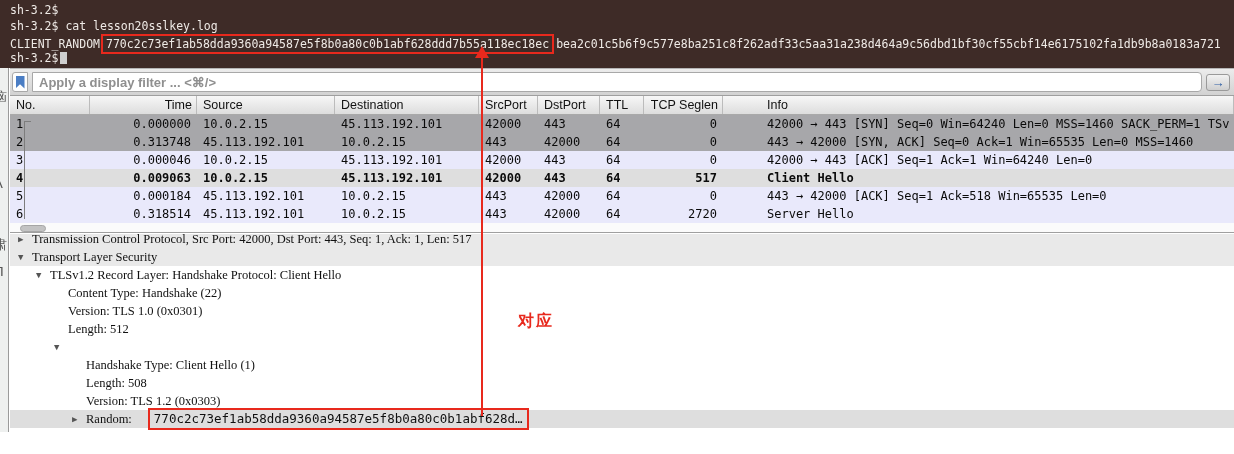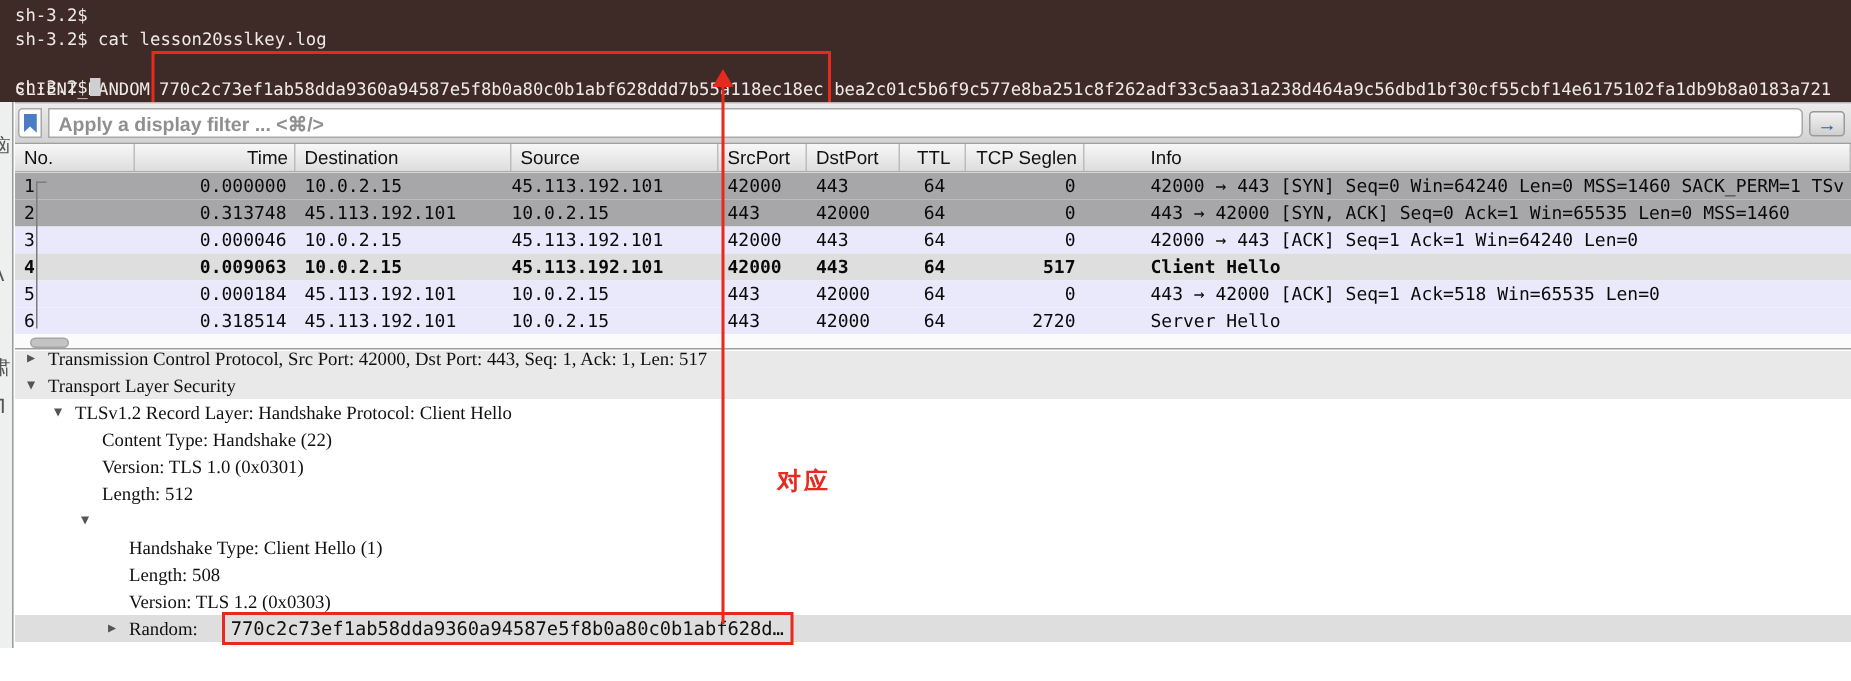--- a/index.html
+++ b/index.html
@@ -8,21 +8,21 @@
 
   
   .terminal {
     position:absolute; left:0; top:0; width:1234px; height:68px;
     background:#3e2b27; color:#efeae6;
     font-family:"DejaVu Sans Mono", monospace; font-size:11.5px; line-height:16px;
     padding:2px 0 0 10px; white-space:nowrap; overflow:hidden;
   }
   .tline { height:16px; }
   .redbox-inline {
-    border:2px solid #e8291d; padding:15px 3px; margin:0 2px 0 1px; display:inline-block;
+    border:2px solid #e8291d; padding:0 3px; margin:0 2px 0 1px; display:inline-block;
   }
   .cursor { display:inline-block; width:7px; height:12px; background:#cfcfcf; vertical-align:-2px; margin-left:2px; }
 
   
   .side-strip {
     position:absolute; left:0; top:68px; width:9px; height:386px;
     background:#eef0ef; border-right:1px solid #9a9a9a; overflow:hidden;
     color:#555; font-size:13px; font-family:"DejaVu Sans", sans-serif;
   }
   .strip-glyph { position:absolute; left:-6px; width:18px; }
@@ -62,21 +62,21 @@
   .prow.gray { background:#a7a7aa; }
   .prow.lav  { background:#e9e9fb; }
   .prow.sel  { background:#dedede; font-weight:bold; }
   .pcell { overflow:hidden; padding:0 6px; color:#0a0a0a; }
   .c0 { width:80px;  }
   .c1 { width:107px; text-align:right; }
   .c2 { width:138px; }
   .c3 { width:144px; }
   .c4 { width:59px;  }
   .c5 { width:62px;  }
-  .c6 { width:44px;  text-align:center; padding-right:4px; }
+  .c6 { width:44px;  text-align:left; padding-right:4px; }
   .c7 { width:79px;  text-align:right; }
   .c8 { flex:1;margin-left:38px; }
   .related-line { position:absolute; left:14px; top:53px; width:7px; height:98px;
     border-left:1px solid #7d7d7d; border-top:1px solid #7d7d7d; }
 
   
   .splitter { position:absolute; left:0; top:155px; width:100%; height:10px; background:#fbfbfb;
     border-bottom:1px solid #9f9f9f; }
   .grip { position:absolute; left:10px; top:2px; width:26px; height:7px; border-radius:4px;
     background:#c3c3c3; border:1px solid #a5a5a5; }
@@ -128,22 +128,22 @@
       </div>
       <input class="filter-input" value="" placeholder="Apply a display filter ... &lt;⌘/&gt;" style="">
       <div class="apply-btn">
         <span>→</span>
       </div>
     </div>
 
     <div class="pheader">
         <div class="hcell c0">No.</div>
         <div class="hcell c1">Time</div>
+        <div class="hcell c2">Source</div>
         <div class="hcell c3">Destination</div>
-        <div class="hcell c2">Source</div>
         <div class="hcell c4">SrcPort</div>
         <div class="hcell c5">DstPort</div>
         <div class="hcell c6">TTL</div>
         <div class="hcell c7">TCP Seglen</div>
         <div class="hcell c8">Info</div>
       </div>
 
     <div class="packet-rows">
         <div class="prow gray">
           <div class="pcell c0">1</div>

